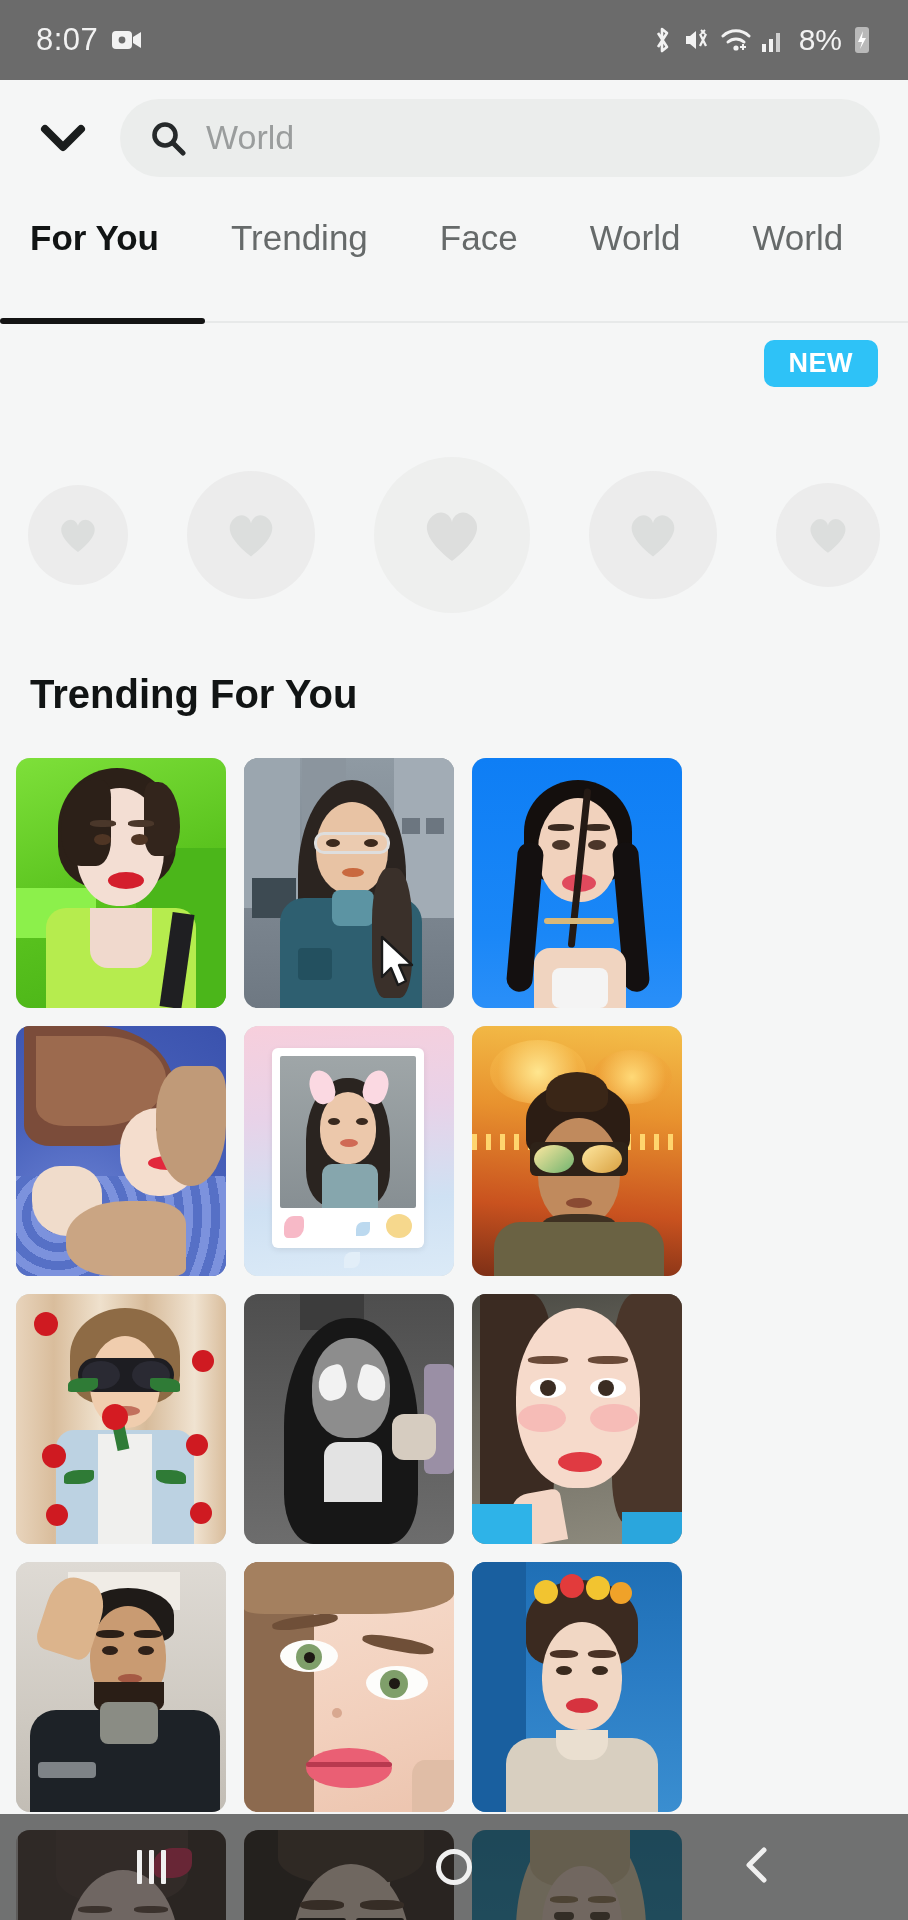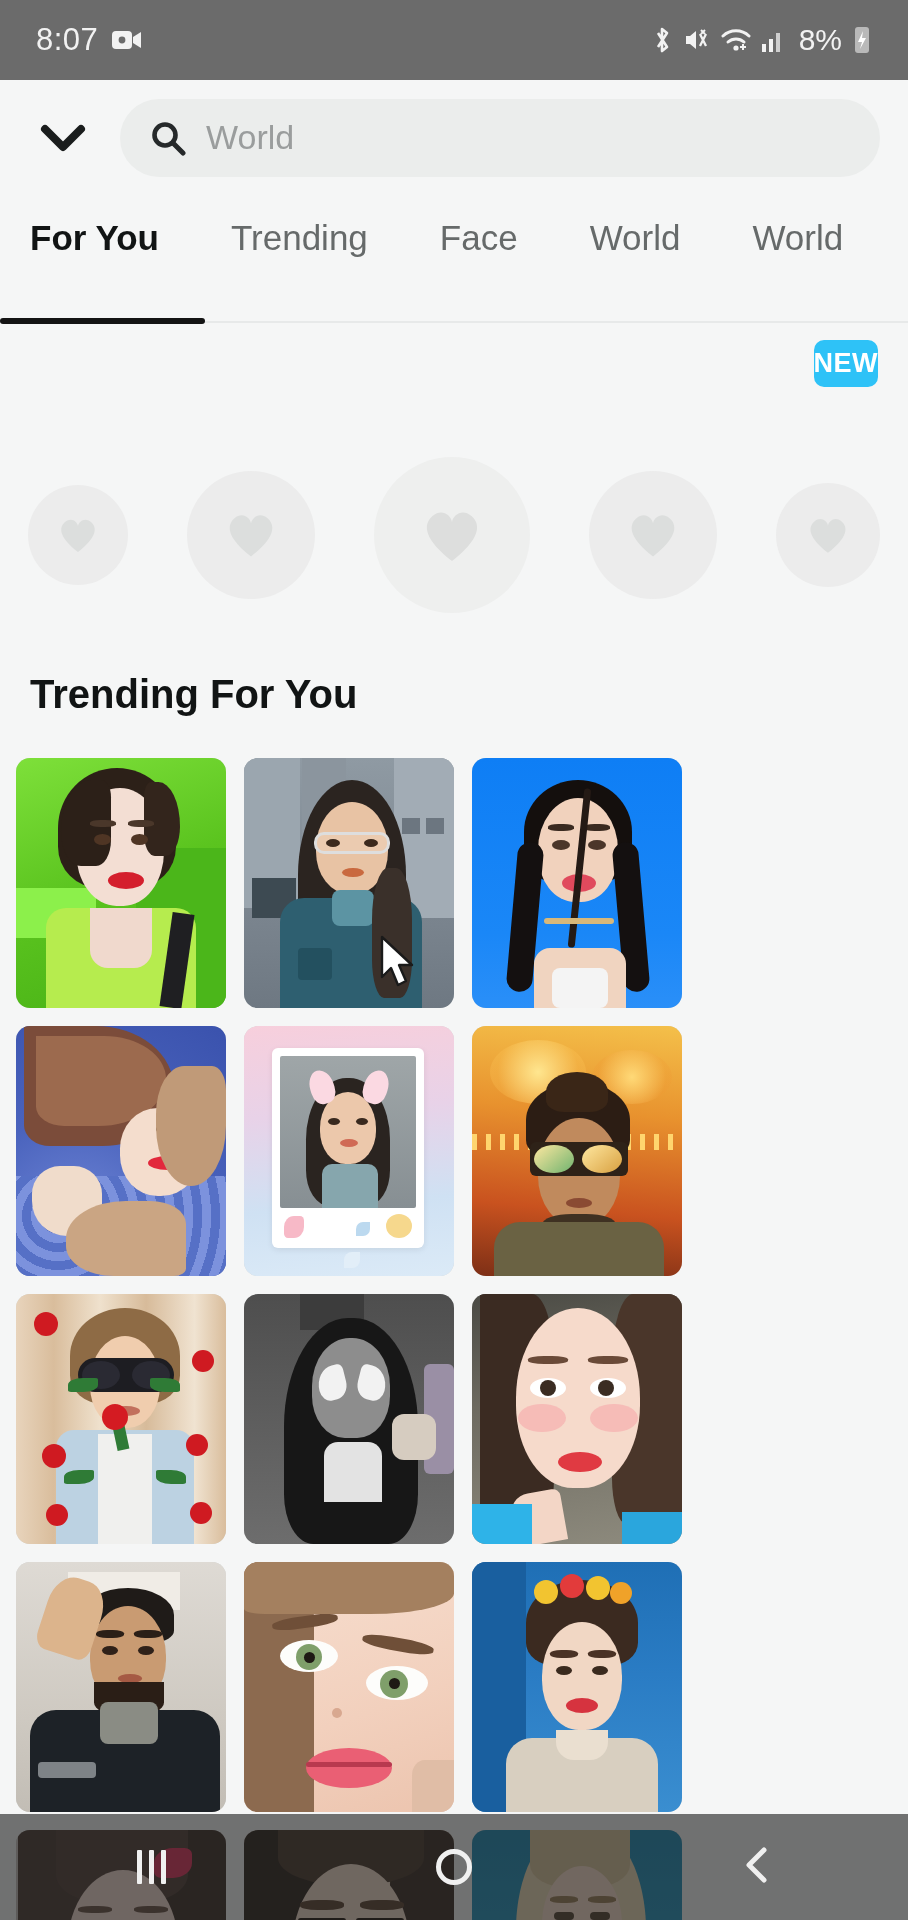--- a/index.html
+++ b/index.html
@@ -55,21 +55,21 @@
   }
 
   
   .fav{ position:absolute; top:340px; left:0; width:908px; }
   .fav-head{ display:flex; align-items:flex-start; padding:0 30px; }
   .fav-title{ font-size:40px; font-weight:bold; color:#111414; line-height:1.15; }
   .fav-sub{ font-size:33px; color:#5e6161; margin-top:10px; }
   .new-badge{
     margin-left:auto; background:#2ec2f7; color:#ffffff;
     font-size:27px; font-weight:bold; letter-spacing:.5px;
-    padding:8px 0; border-radius:10px;
+    padding:8px 25px; border-radius:10px;
   }
   .fav-circles{
     position:absolute; top:105px; left:0; width:908px; height:180px;
     display:flex; align-items:center; justify-content:space-between; padding:0 28px;
   }
   .fav-circle{
     border-radius:50%; background:#ececec;
     display:flex; align-items:center; justify-content:center; flex:0 0 auto;
   }
   .heart{ color:#dedede; line-height:1; }

